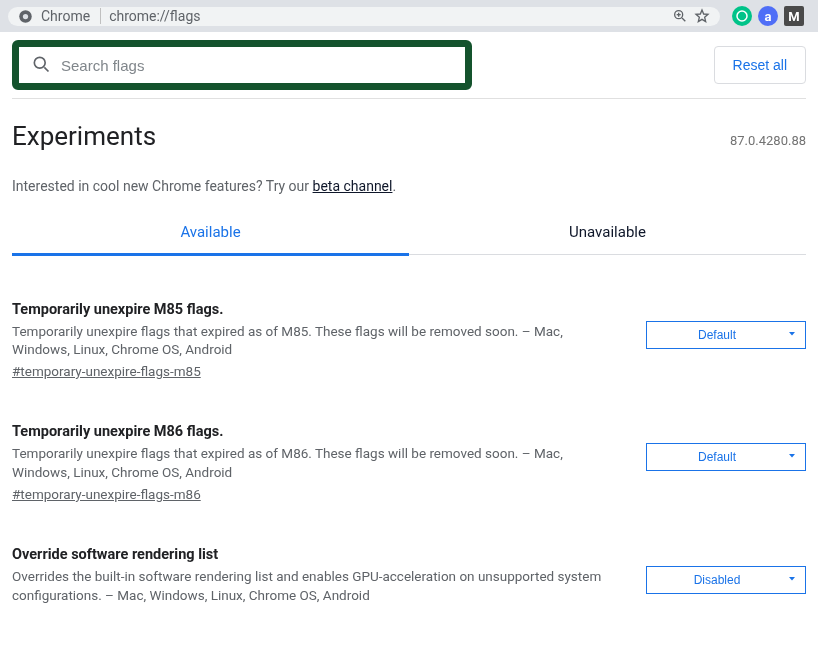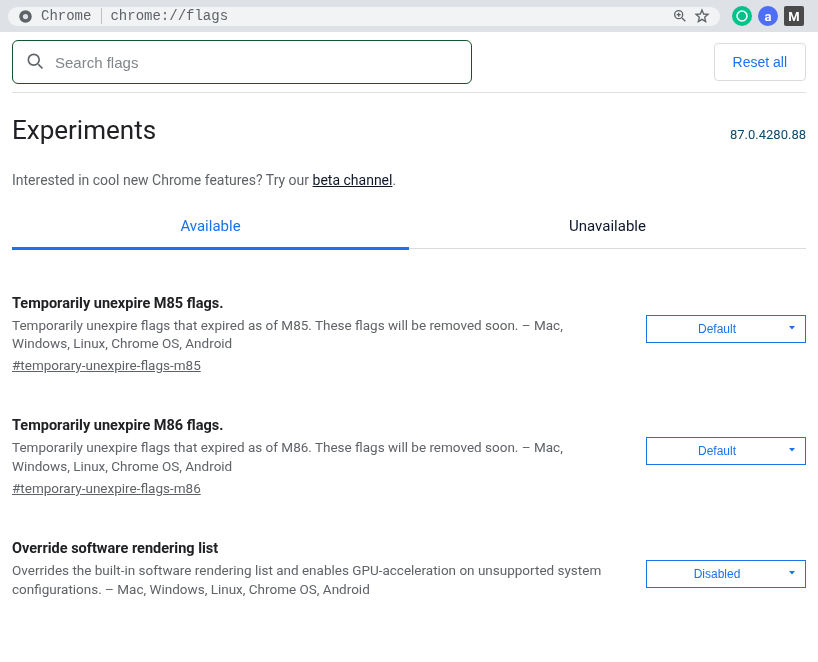--- a/index.html
+++ b/index.html
@@ -19,21 +19,20 @@
     }
     .url-pill {
       flex: 1;
       display: flex;
       align-items: center;
       background: #f1f3f4;
       border-radius: 16px;
       height: 19px;
       padding: 0 10px;
       gap: 8px;
-      font-family: Liberation Mono, monospace;
     }
     .chrome-icon { width: 15px; height: 15px; display:flex; align-items:center; justify-content:center; }
     .url-label {
       color: #5f6368;
       border-right: 1px solid #c0c0c0;
       padding-right: 10px;
       font-size: 14px;
     }
     .url-text { color: #5f6368; font-size: 14px; }
     .addr-icons { display:flex; gap:6px; margin-left:auto; align-items:center; }
@@ -49,21 +48,21 @@
       display:flex;
       align-items:center;
       padding: 8px 0;
       gap: 12px;
       border-bottom: 1px solid #e0e0e0;
     }
     .searchbox {
       flex: 0 0 460px;
       display:flex;
       align-items:center;
-      border: 1px solid #14532d;
+      border: 7px solid #14532d;
       border-radius: 6px;
       height: 44px;
       padding: 18px 12px;
       background:#fff;
     }
     .searchbox input {
       border:none; outline:none; font-size:15px; flex:1; background:transparent;
       color:#202124;
     }
     .searchbox input::placeholder { color:#80868b; }
@@ -77,21 +76,21 @@
       padding: 10px 18px;
       border-radius:4px;
       cursor:pointer;
     }
     .heading-row {
       display:flex;
       align-items:baseline;
       padding: 22px 0 8px;
     }
     .heading { font-size: 26px; font-weight:400; color:#202124; }
-    .version { margin-left:auto; color:#0c4a6e; font-size:13px; }
+    .version { margin-left:auto; color:#737373; font-size:13px; }
     .warn { padding: 8px 0 0; font-size: 14px; line-height:1.45; color:#202124; }
     .warn-red { color:#d93025; }
     .beta-row { padding: 18px 0 14px; color:#5f6368; font-size:14px; line-height:1.4; }
     .link { color:#0f172a; text-decoration:underline; cursor:pointer; }
 
     .tabs { display:flex; border-bottom:1px solid #dadce0; margin-bottom: 28px; }
     .tab {
       flex:1; text-align:center; padding:12px 0; font-size:15px; cursor:pointer;
       color:#0f172a;
     }

